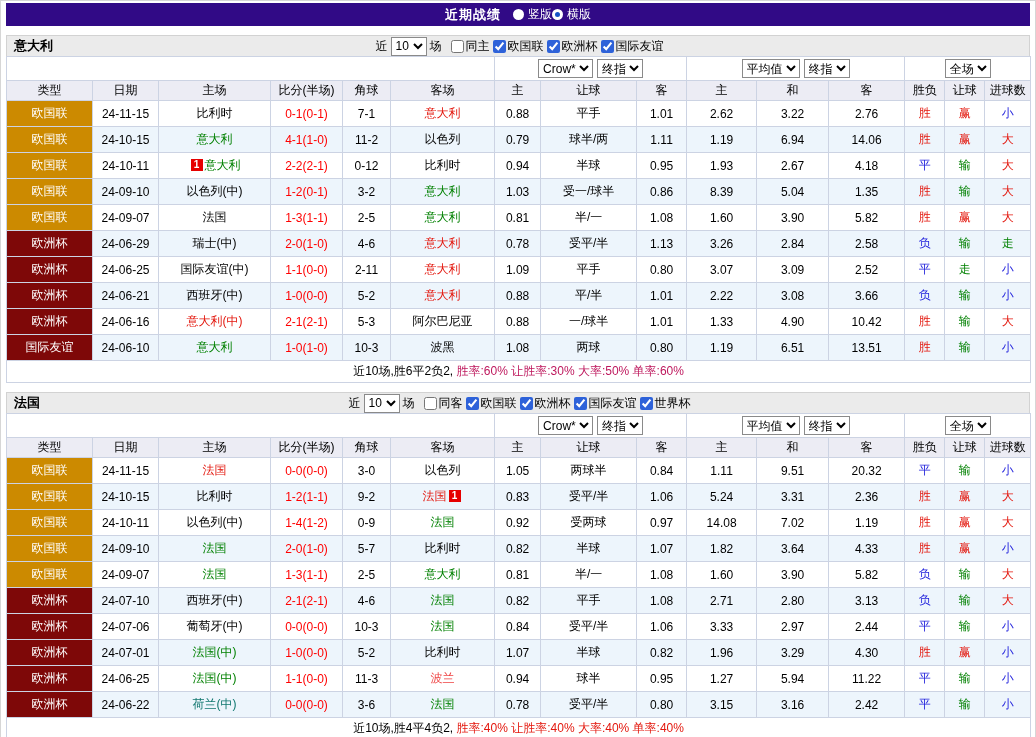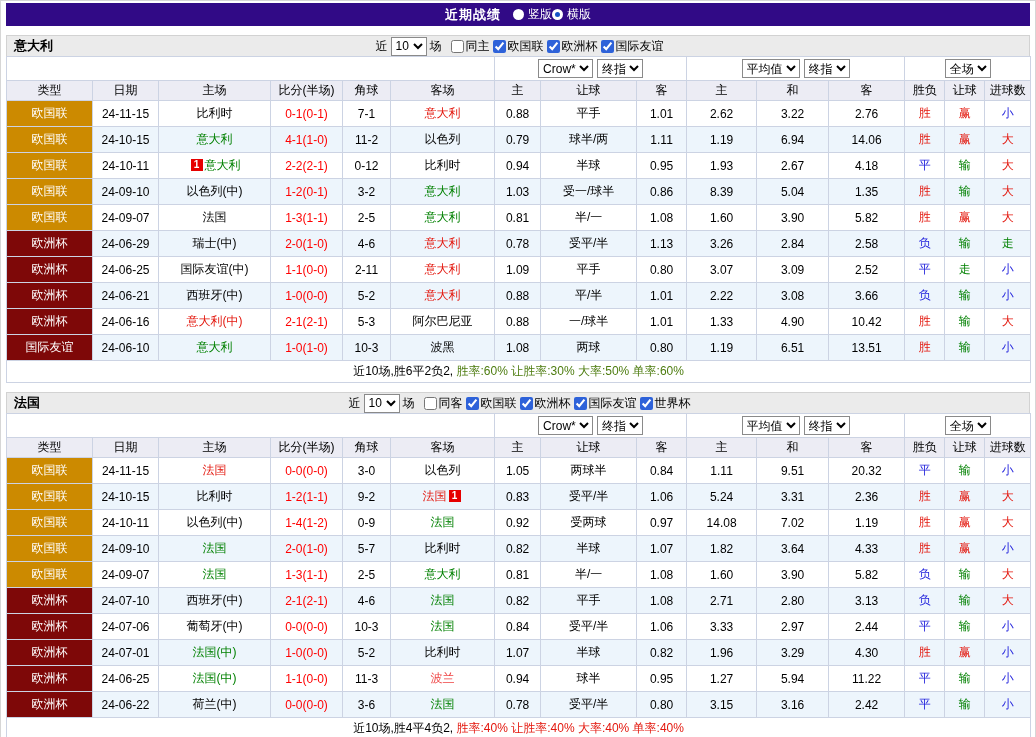--- a/index.html
+++ b/index.html
@@ -287,21 +287,21 @@
               <td>1.19</td>
               <td>6.51</td>
               <td>13.51</td>
               <td style="color: rgb(227, 23, 13);">胜</td>
               <td style="color: rgb(0, 128, 0);">输</td>
               <td style="color: rgb(35, 35, 220);">小</td>
             </tr>
           </tbody>
       <tfoot>
         <tr>
-          <td colspan="15" class="summary"><span class="sum-prefix">近10场,胜6平2负2, </span><span class="sum-stats" style="color: #4d7c0f;">胜率:60% 让胜率:30% 大率:50% 单率:60%</span></td>
+          <td colspan="15" class="summary"><span class="sum-prefix">近10场,胜6平2负2, </span><span class="sum-stats" style="color: #be185d;">胜率:60% 让胜率:30% 大率:50% 单率:60%</span></td>
         </tr>
       </tfoot>
     </table>
   </div>
 
   <div class="section">
     <div class="sec-head">
       <span class="sec-team">法国</span>
       <span class="sec-filters">
         <span class="flabel">近</span>
@@ -524,21 +524,21 @@
               <td>1.27</td>
               <td>5.94</td>
               <td>11.22</td>
               <td style="color: rgb(35, 35, 220);">平</td>
               <td style="color: rgb(0, 128, 0);">输</td>
               <td style="color: rgb(35, 35, 220);">小</td>
             </tr>
             <tr>
               <td class="type-cell" style="background: rgb(126, 8, 8);">欧洲杯</td>
               <td>24-06-22</td>
-              <td><span class="team-link" style="color: #000000;">荷兰(中)</span></td>
+              <td><span class="team-link" style="color: #0f766e;">荷兰(中)</span></td>
               <td class="score-cell">0-0(0-0)</td>
               <td>3-6</td>
               <td><span class="team-link" style="color: rgb(0, 128, 0);">法国</span></td>
               <td>0.78</td>
               <td>受平/半</td>
               <td>0.80</td>
               <td>3.15</td>
               <td>3.16</td>
               <td>2.42</td>
               <td style="color: rgb(35, 35, 220);">平</td>

